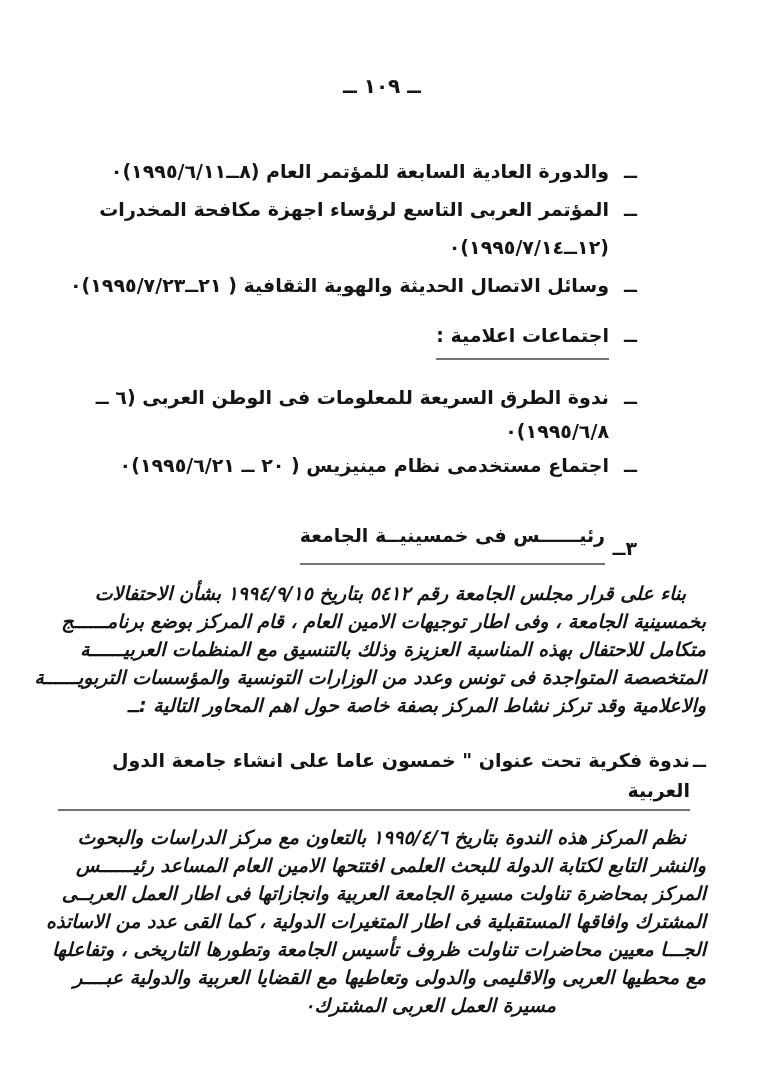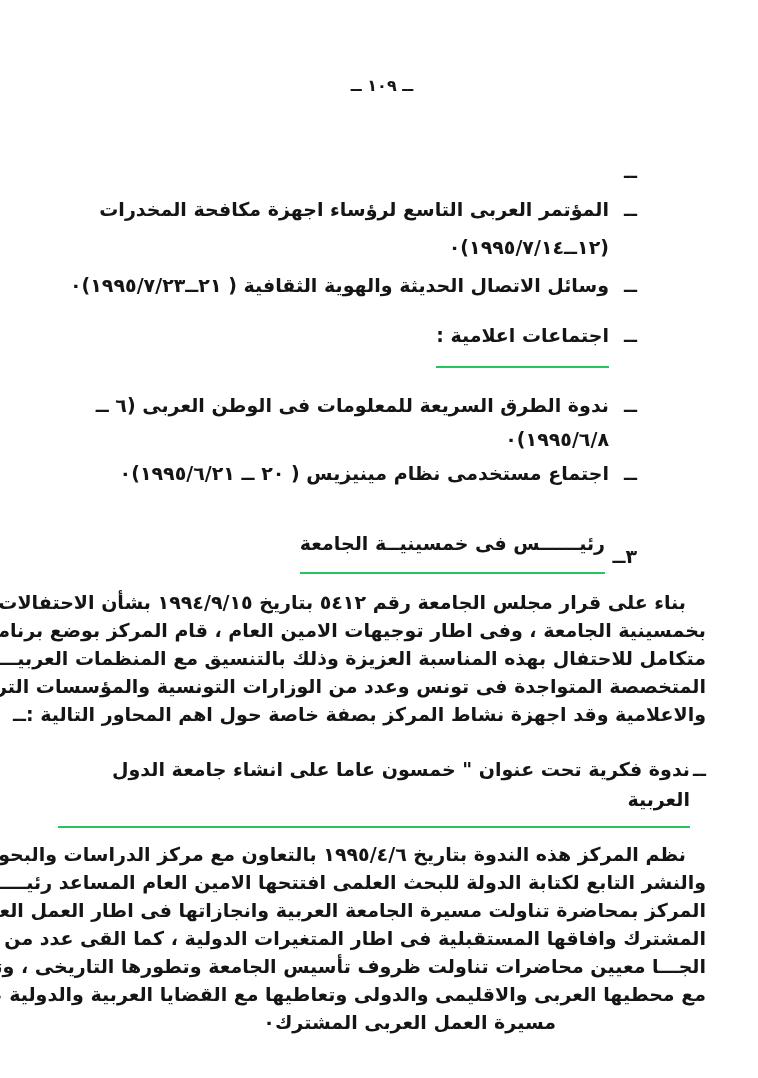--- a/index.html
+++ b/index.html
@@ -9,57 +9,58 @@
     color:#151515;
     font-family:"DejaVu Sans", sans-serif;
     font-weight:700;
     direction:rtl;
     box-sizing:border-box;
     padding:74px 52px 0 58px;
     overflow:hidden;
   }
   .pagenum {
     text-align:center;
-    font-size:16px;
+    font-size:20px;
     letter-spacing:1px;
     line-height:24px;
   }
   
   .dashlist { margin:54px 69px 0 0; font-size:19px; }
   .li { display:flex; align-items:flex-start; line-height:38px; }
   .li .dash { flex:0 0 28px; text-align:right; letter-spacing:-1px; }
   .li .li-text { flex:1 1 auto; text-align:right; }
   .media-list .li { line-height:34px; }
   .headrow { display:flex; margin:12px 69px 0 0; font-size:19px; line-height:38px; }
   .headrow .dash { flex:0 0 28px; letter-spacing:-1px; }
   .media-list { margin-top:20px; }
   
-  .ul { border-bottom:2px solid #22c55e; padding-bottom:12px;text-align:right; }
+  .ul { border-bottom:2px solid #737373; padding-bottom:4px;text-align:right; }
   
   .sec3row { display:flex; margin:36px 69px 0 0; font-size:19px; line-height:34px; }
   .sec3row .num { flex:0 0 32px;margin-top:13px; }
   .para { font-size:19px; line-height:28px; text-align:right; }
-  .para .pline { white-space:nowrap; }
+  .para .pline { white-space:nowrap;font-style:italic; }
   .para .indent { text-indent:20px; }
   .para.p1 { margin-top:14px; }
   .subrow { display:flex; font-size:19px; line-height:30px; }
   .subrow .dash { flex:0 0 16px; letter-spacing:-1px; }
   .sub1row { margin-top:26px; }
   .para.p2 { margin-top:12px; }
   .para.p2 .lastline { margin-right:150px; }
 </style>
 </head>
 <body>
 
 <div class="pagenum">ــ ١٠٩ ــ</div>
 
 <div class="dashlist">
   <div class="li">
     <span class="dash">ــ</span>
     <div class="li-text">
+      <div>والدورة العادية السابعة للمؤتمر العام (٨ــ١٩٩٥/٦/١١)٠</div>
     </div>
   </div>
   <div class="li">
     <span class="dash">ــ</span>
     <div class="li-text">
       <div>المؤتمر العربى التاسع لرؤساء اجهزة مكافحة المخدرات (١٢ــ١٩٩٥/٧/١٤)٠</div>
     </div>
   </div>
   <div class="li">
     <span class="dash">ــ</span>
@@ -92,21 +93,21 @@
 <div class="sec3row">
   <span class="num">٣ــ</span>
   <span class="ul">رئيــــــس فى خمسينيــة الجامعة</span>
 </div>
 
 <div class="para p1">
   <div class="pline indent">بناء على قرار مجلس الجامعة رقم ٥٤١٢ بتاريخ ١٩٩٤/٩/١٥ بشأن الاحتفالات</div>
   <div class="pline">بخمسينية الجامعة ، وفى اطار توجيهات الامين العام ، قام المركز بوضع برنامــــــج</div>
   <div class="pline">متكامل للاحتفال بهذه المناسبة العزيزة وذلك بالتنسيق مع المنظمات العربيــــــة</div>
   <div class="pline">المتخصصة المتواجدة فى تونس وعدد من الوزارات التونسية والمؤسسات التربويــــــة</div>
-  <div class="pline">والاعلامية وقد اجهزة نشاط المركز بصفة خاصة حول اهم المحاور التالية :ــ</div>
+  <div class="pline">والاعلامية وقد تركز نشاط المركز بصفة خاصة حول اهم المحاور التالية :ــ</div>
 </div>
 
 <div class="subrow sub1row">
   <span class="dash">ــ</span>
   <span class="ul">ندوة فكرية تحت عنوان " خمسون عاما على انشاء جامعة الدول العربية</span>
 </div>
 
 <div class="para p2">
   <div class="pline indent">نظم المركز هذه الندوة بتاريخ ١٩٩٥/٤/٦ بالتعاون مع مركز الدراسات والبحوث</div>
   <div class="pline">والنشر التابع لكتابة الدولة للبحث العلمى افتتحها الامين العام المساعد رئيــــــس</div>

